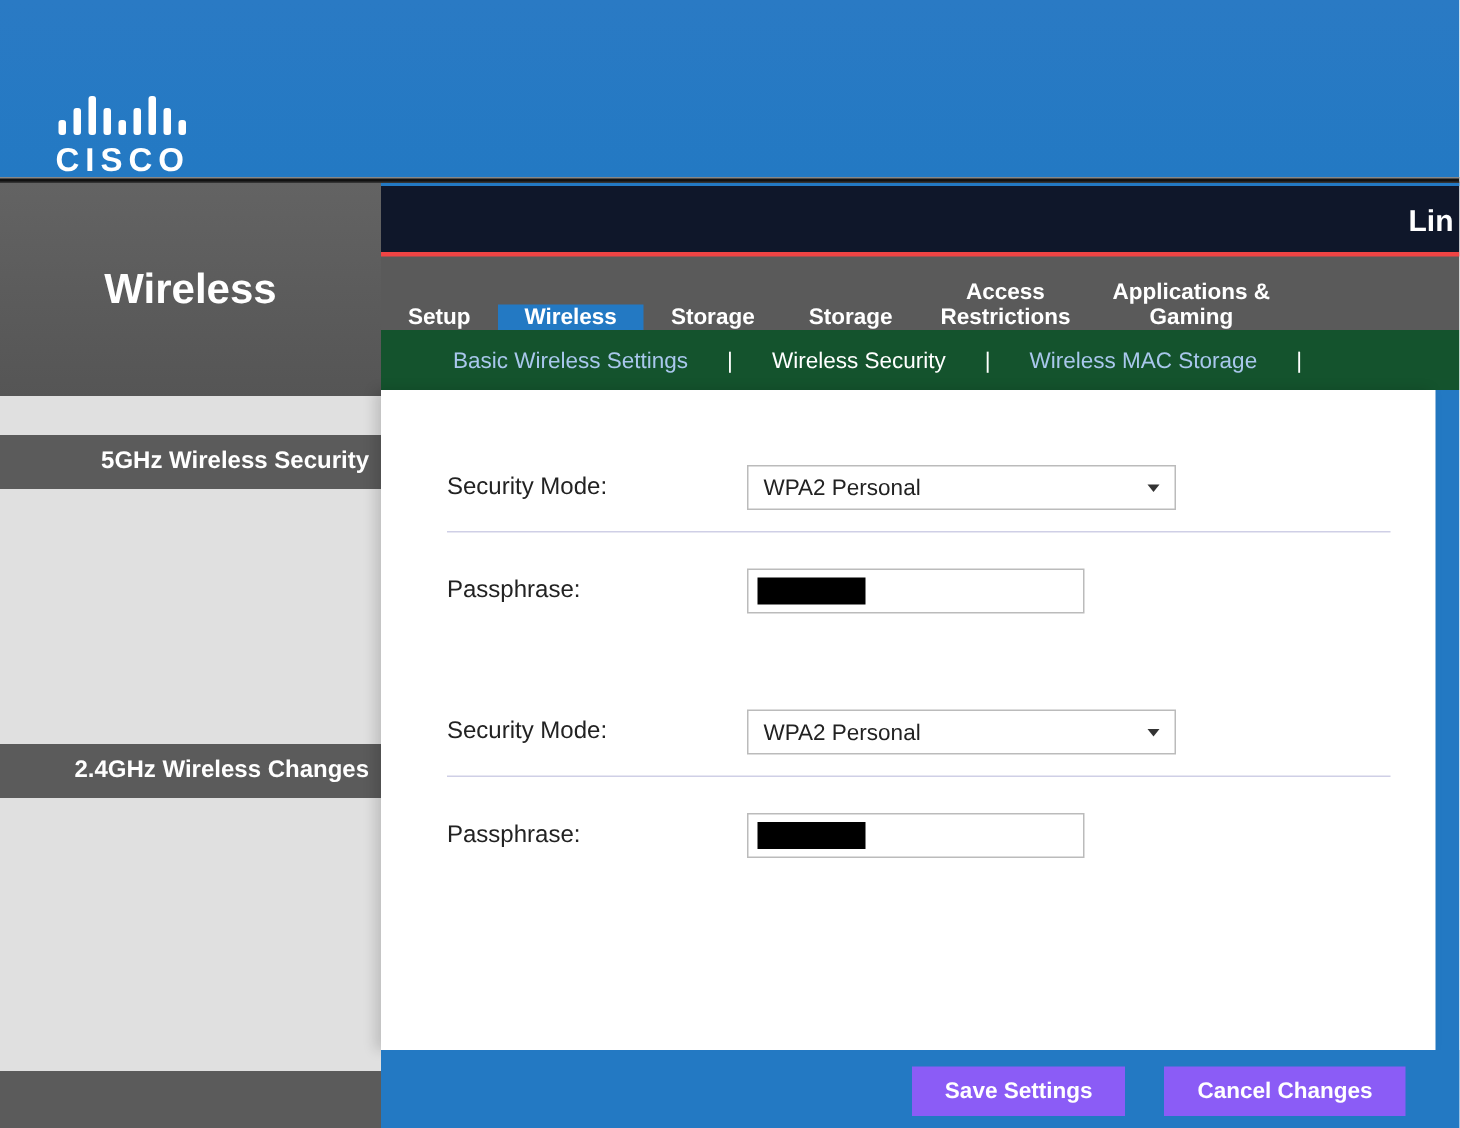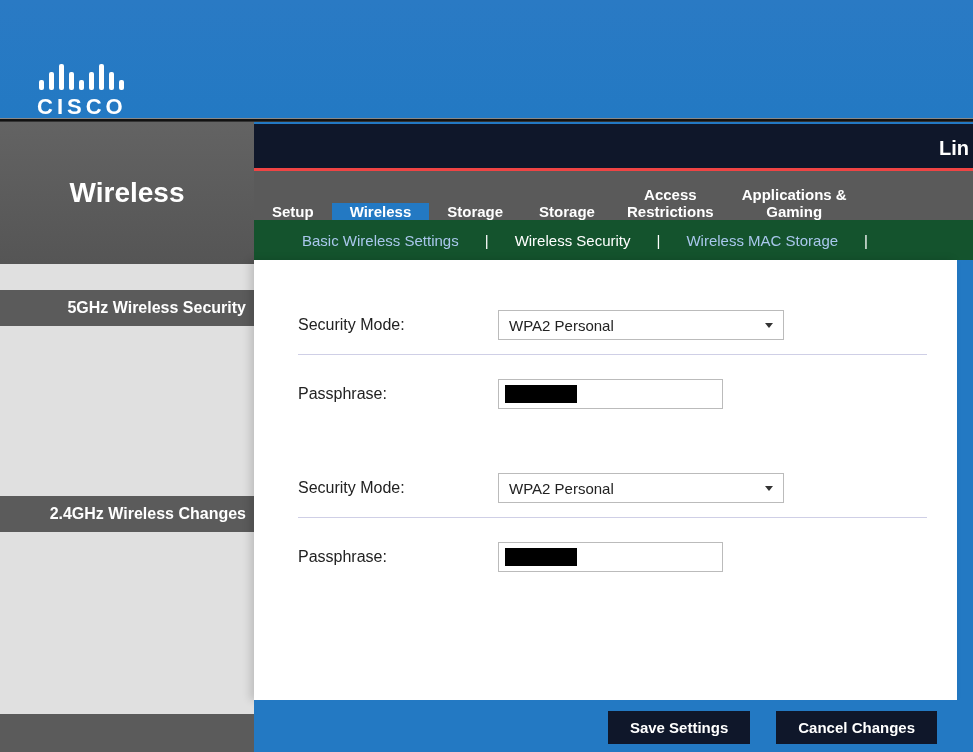--- a/index.html
+++ b/index.html
@@ -222,21 +222,21 @@
   .button-bar {
     background: #2379c3;
     height: 54px;
     display: flex;
     align-items: center;
     justify-content: flex-end;
     gap: 26px;
     padding-right: 36px;
   }
   .btn {
-    background: #0f172a;
+    background: #8b5cf6;
     color: #fff;
     font-weight: bold;
     font-size: 15px;
     padding: 8px 22px;
     border: none;
     cursor: pointer;
   }
 </style>
 </head>
 <body>

